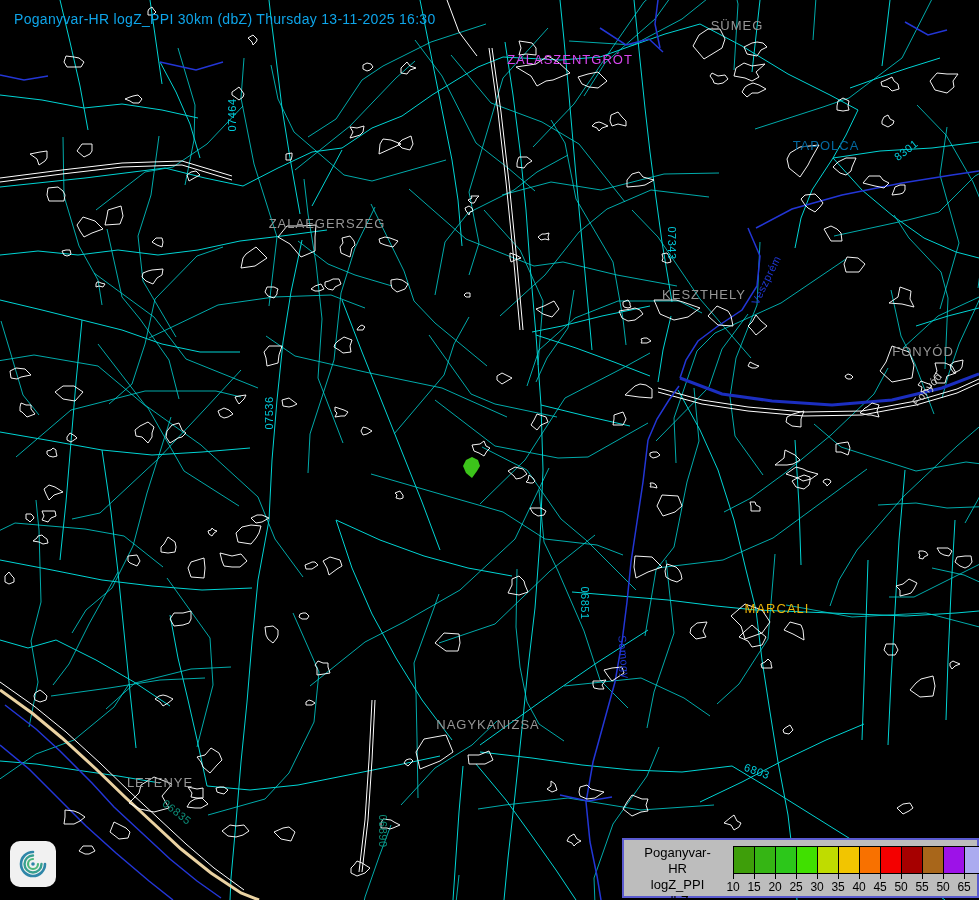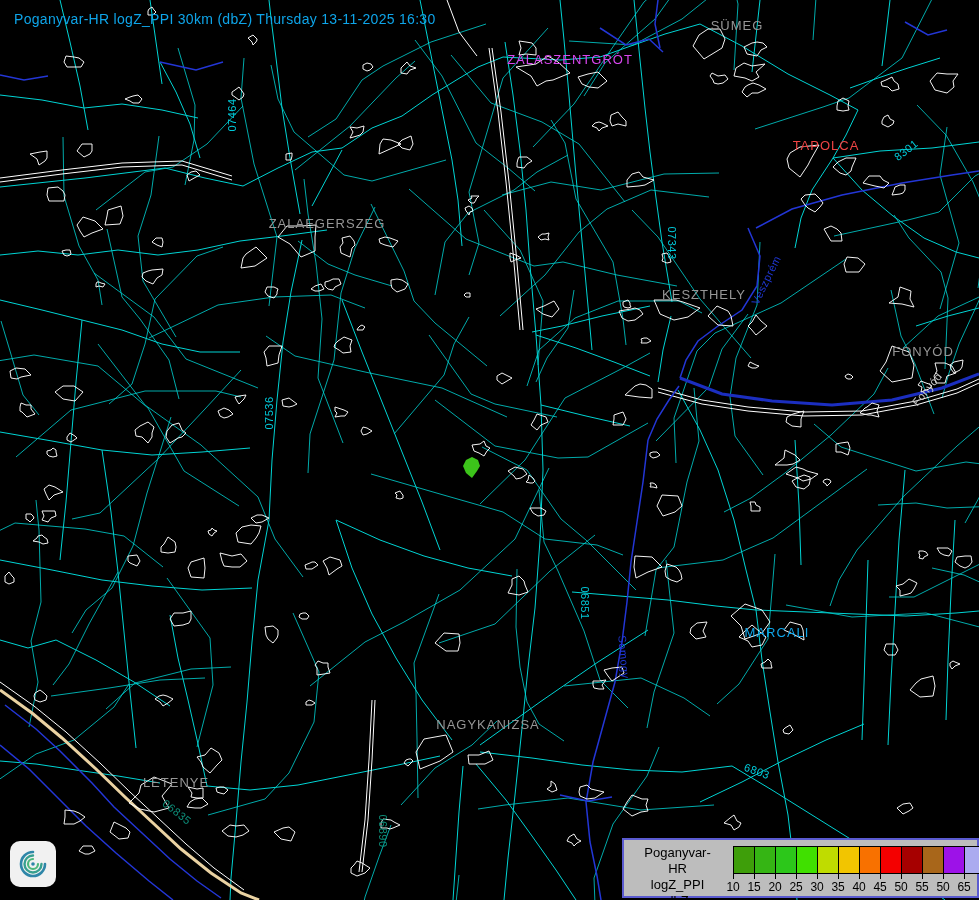--- a/index.html
+++ b/index.html
@@ -391,27 +391,27 @@
         <polygon points="466,460 472,457 478,460 480,466 477,471 472,478 466,473 463,466" fill="#3cc41a"></polygon>
       </g>
   </svg>
 </div>
 
 <div id="radar-title" style="color: #0ea5e9;">Poganyvar-HR logZ_PPI 30km (dbZ) Thursday 13-11-2025 16:30</div>
 
 <div id="labels">
     <div class="map-label city-label" style="left: 570px; top: 59px; color: #d946ef;">ZALASZENTGRÓT</div>
     <div class="map-label city-label" style="left: 737px; top: 25px; color: rgb(150, 150, 150);">SÜMEG</div>
-    <div class="map-label city-label" style="left: 826px; top: 145px; color: #ef4444;">TAPOLCA</div>
+    <div class="map-label city-label" style="left: 826px; top: 145px; color: #0369a1;">TAPOLCA</div>
     <div class="map-label city-label" style="left: 327px; top: 223px; color: rgb(150, 150, 150);">ZALAEGERSZEG</div>
     <div class="map-label city-label" style="left: 704px; top: 294px; color: rgb(150, 150, 150);">KESZTHELY</div>
     <div class="map-label city-label" style="left: 923px; top: 351px; color: rgb(150, 150, 150);">FONYÓD</div>
-    <div class="map-label city-label" style="left: 777px; top: 632px; color: #0ea5e9;">MARCALI</div>
+    <div class="map-label city-label" style="left: 777px; top: 608px; color: #eab308;">MARCALI</div>
     <div class="map-label city-label" style="left: 460px; top: 724px; color: rgb(150, 150, 150); margin-left: 28px;">NAGYKANIZSA</div>
-    <div class="map-label city-label" style="left: 176px; top: 782px; color: rgb(150, 150, 150);">LETENYE</div>
+    <div class="map-label city-label" style="left: 160px; top: 782px; color: rgb(150, 150, 150);">LETENYE</div>
     <div class="map-label road-label" style="left: 232px; top: 115px; color: rgb(0, 200, 216); transform: translate(-50%, -50%) rotate(-90deg);">07464</div>
     <div class="map-label road-label" style="left: 906px; top: 150px; color: rgb(0, 200, 216); transform: translate(-50%, -50%) rotate(-38deg);">8301</div>
     <div class="map-label road-label" style="left: 672px; top: 243px; color: rgb(0, 200, 216); transform: translate(-50%, -50%) rotate(90deg);">07343</div>
     <div class="map-label road-label" style="left: 766px; top: 280px; color: rgb(32, 56, 216); transform: translate(-50%, -50%) rotate(-64deg);">Veszprém</div>
     <div class="map-label road-label" style="left: 269px; top: 413px; color: rgb(0, 200, 216); transform: translate(-50%, -50%) rotate(-90deg);">07536</div>
     <div class="map-label road-label" style="left: 927px; top: 389px; color: rgb(196, 196, 196); transform: translate(-50%, -50%) rotate(-50deg);">Fonyód</div>
     <div class="map-label road-label" style="left: 585px; top: 603px; color: rgb(0, 200, 216); transform: translate(-50%, -50%) rotate(90deg);">06851</div>
     <div class="map-label road-label" style="left: 624px; top: 657px; color: rgb(32, 56, 216); transform: translate(-50%, -50%) rotate(85deg);">Somogy</div>
     <div class="map-label road-label" style="left: 757px; top: 771px; color: rgb(0, 200, 216); transform: translate(-50%, -50%) rotate(20deg);">6803</div>
     <div class="map-label road-label" style="left: 177px; top: 812px; color: rgb(13, 143, 122); transform: translate(-50%, -50%) rotate(38deg);">06835</div>

